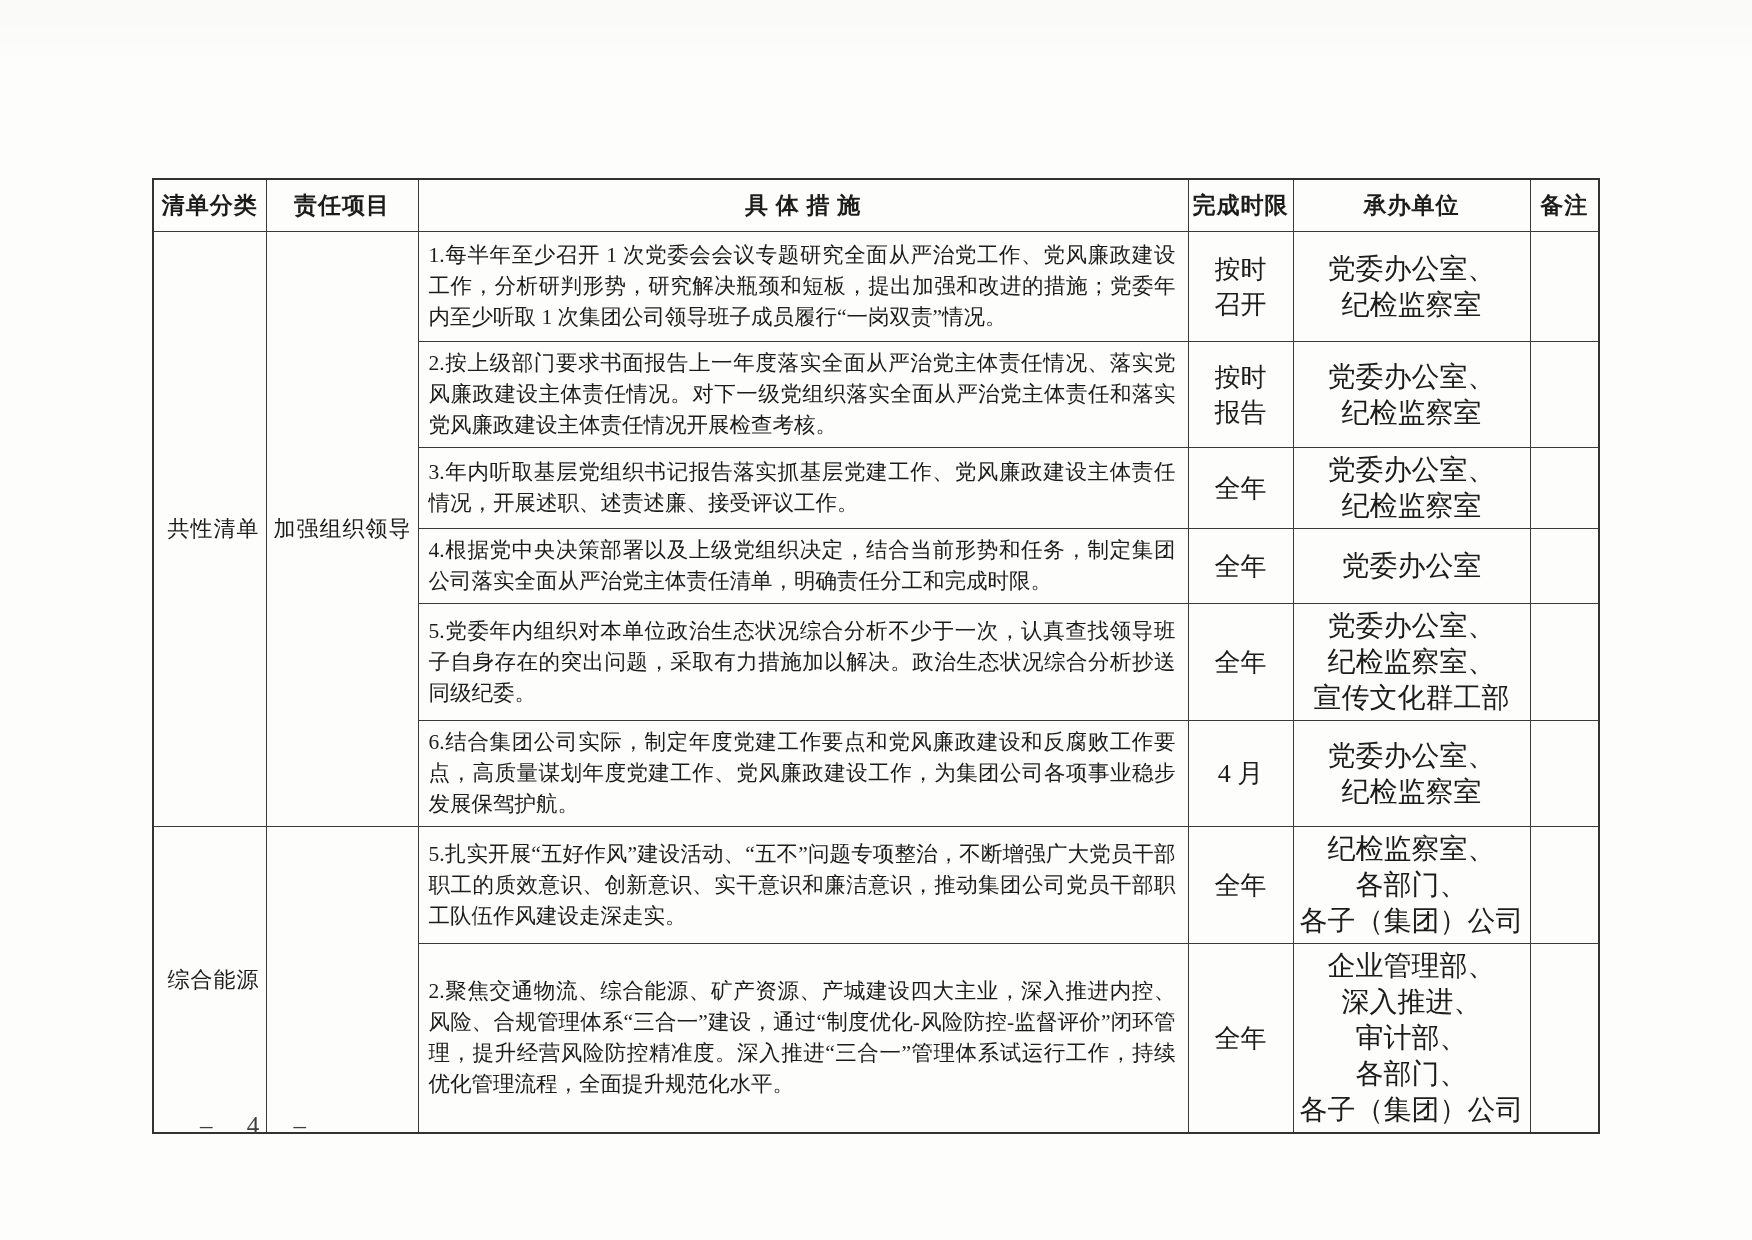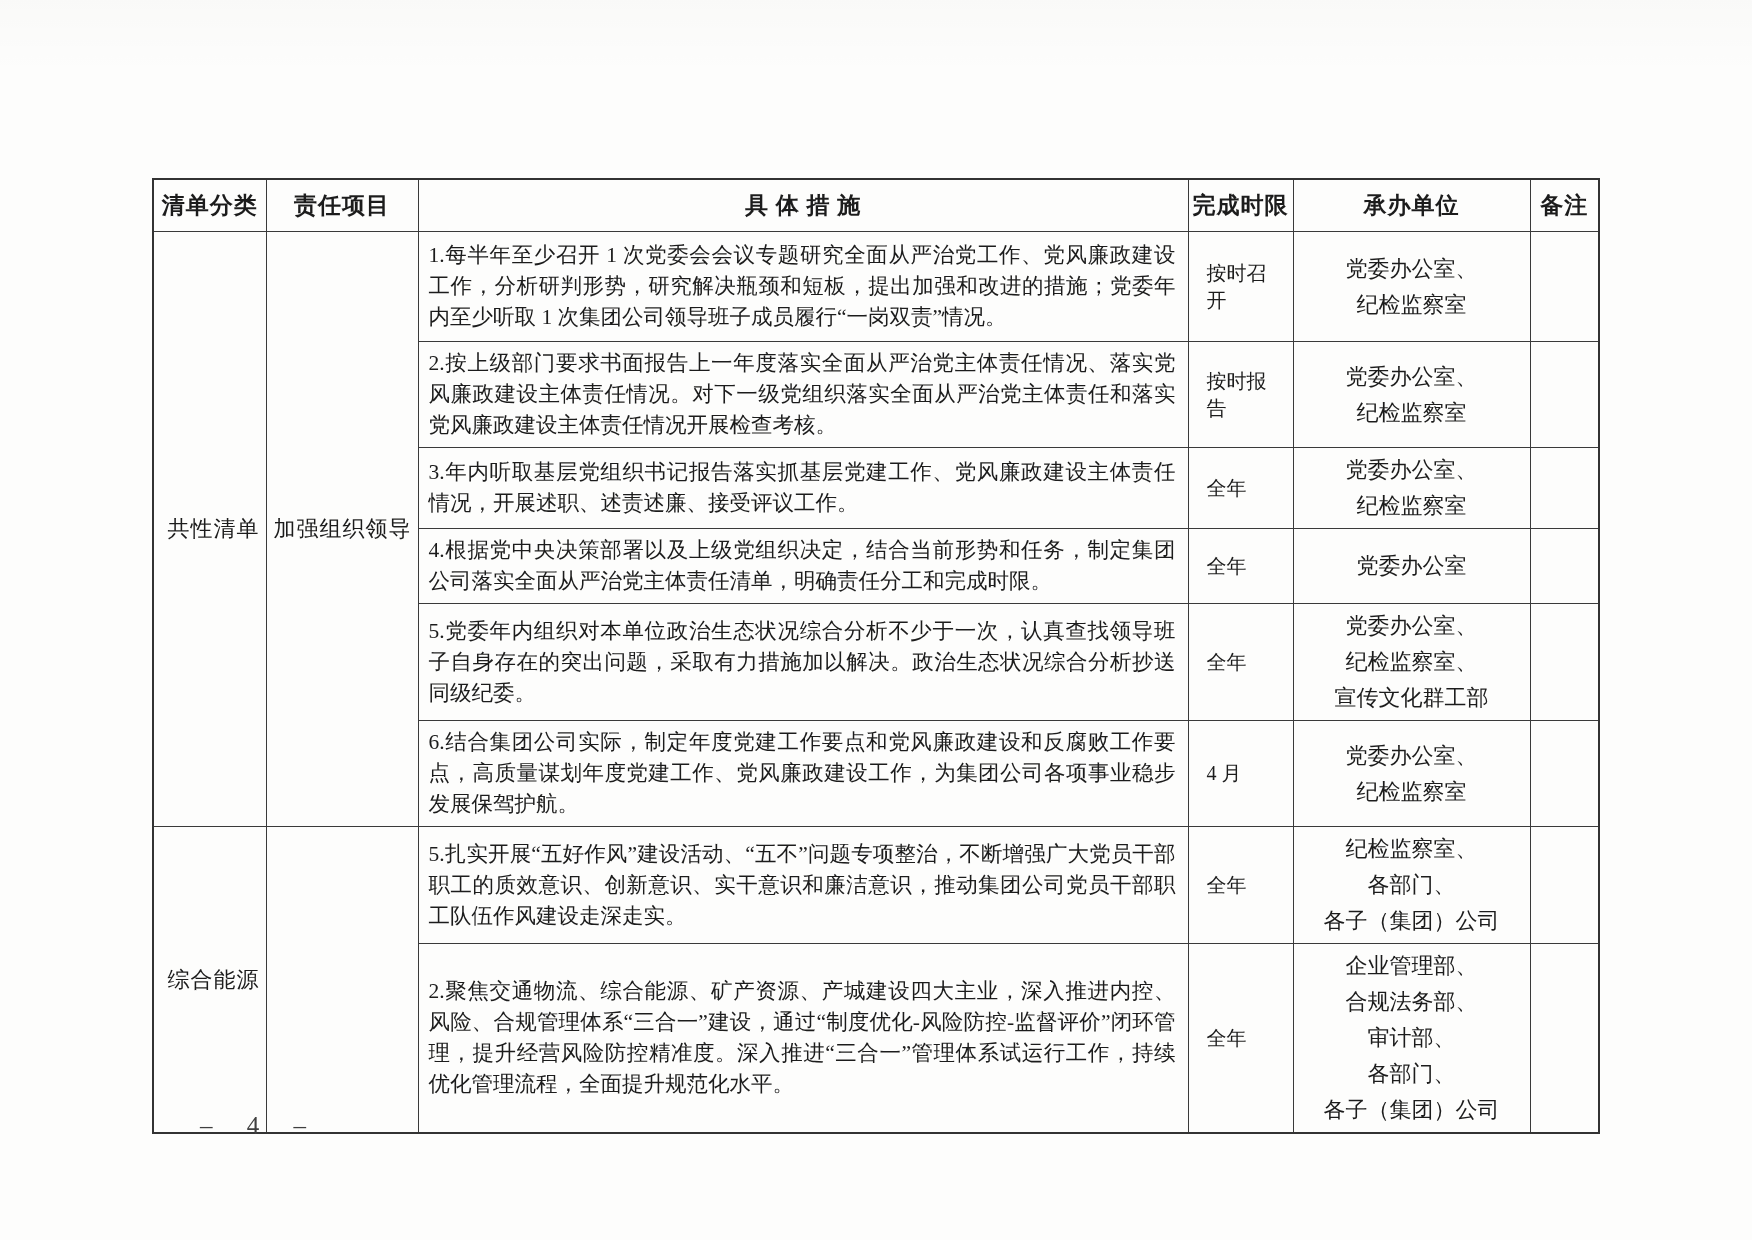--- a/index.html
+++ b/index.html
@@ -57,25 +57,26 @@
     letter-spacing: 1px;
     padding: 2px 6px;
   }
   td.measure-cell {
     font-size: 21.5px;
     line-height: 31px;
     text-align: justify;
     padding: 6px 12px 6px 10px;
   }
   td.deadline-cell {
-    font-size: 20px;
+    font-size: 26px;
+    text-align: center;
     padding: 2px 18px;
   }
   td.unit-cell {
-    font-size: 22px;
+    font-size: 28px;
     line-height: 36px;
     text-align: center;
     white-space: pre-line;
     padding: 4px 6px;
   }
   td.note-cell { padding: 0; }
 
   tr.r1 { height: 110px; }
   tr.r2 { height: 106px; }
   tr.r3 { height: 70px;  }
@@ -170,21 +171,21 @@
         <td class="deadline-cell">全年</td>
         <td class="unit-cell">纪检监察室、
 各部门、
 各子（集团）公司</td>
         <td class="note-cell"></td>
       </tr>
       <tr class="r8">
         <td class="measure-cell">2.聚焦交通物流、综合能源、矿产资源、产城建设四大主业，深入推进内控、风险、合规管理体系“三合一”建设，通过“制度优化-风险防控-监督评价”闭环管理，提升经营风险防控精准度。深入推进“三合一”管理体系试运行工作，持续优化管理流程，全面提升规范化水平。</td>
         <td class="deadline-cell">全年</td>
         <td class="unit-cell">企业管理部、
-合规法务部、
+深入推进、
 审计部、
 各部门、
 各子（集团）公司</td>
         <td class="note-cell"></td>
       </tr>
     </tbody>
   </table>
 
   <div class="page-number">–  4  –</div>
 

